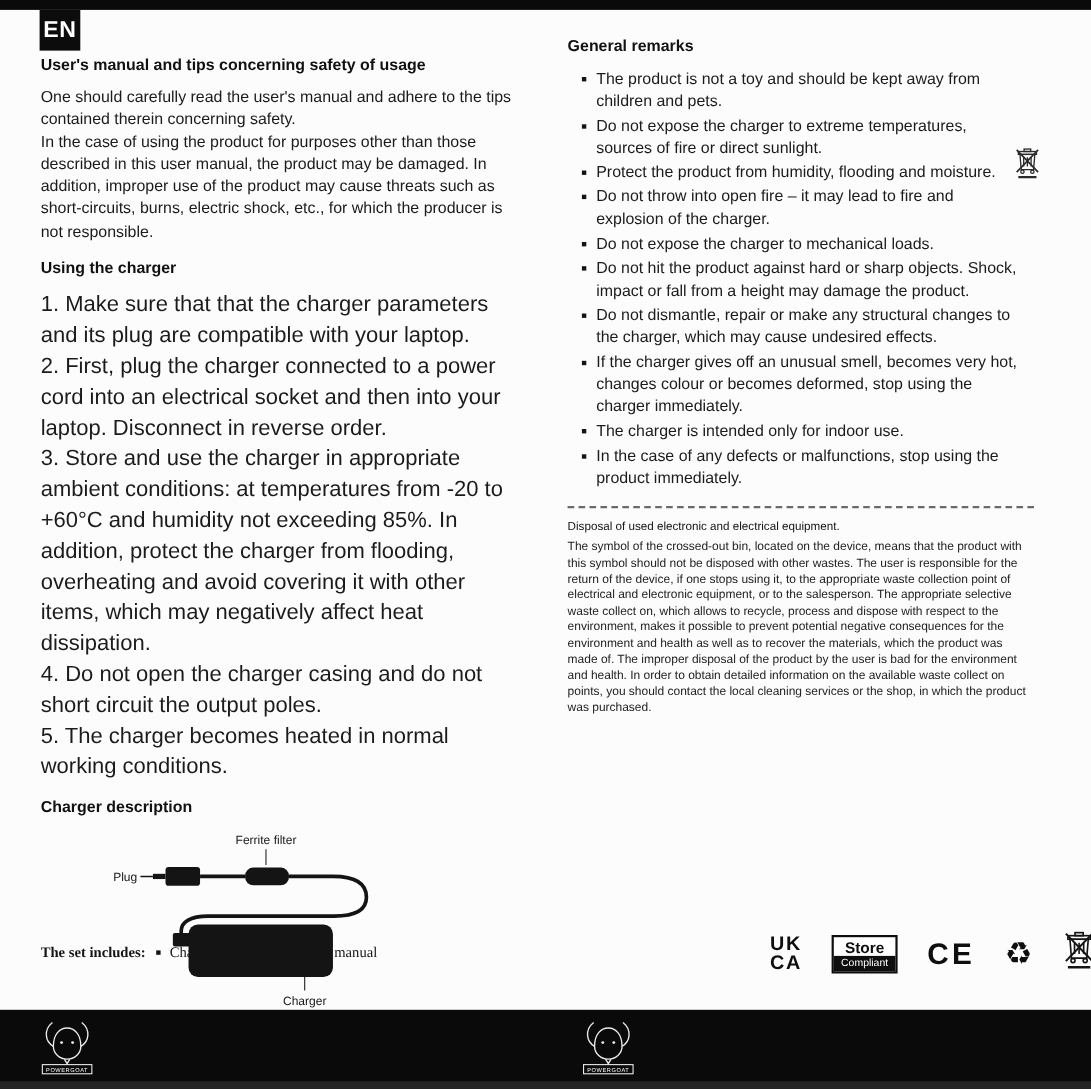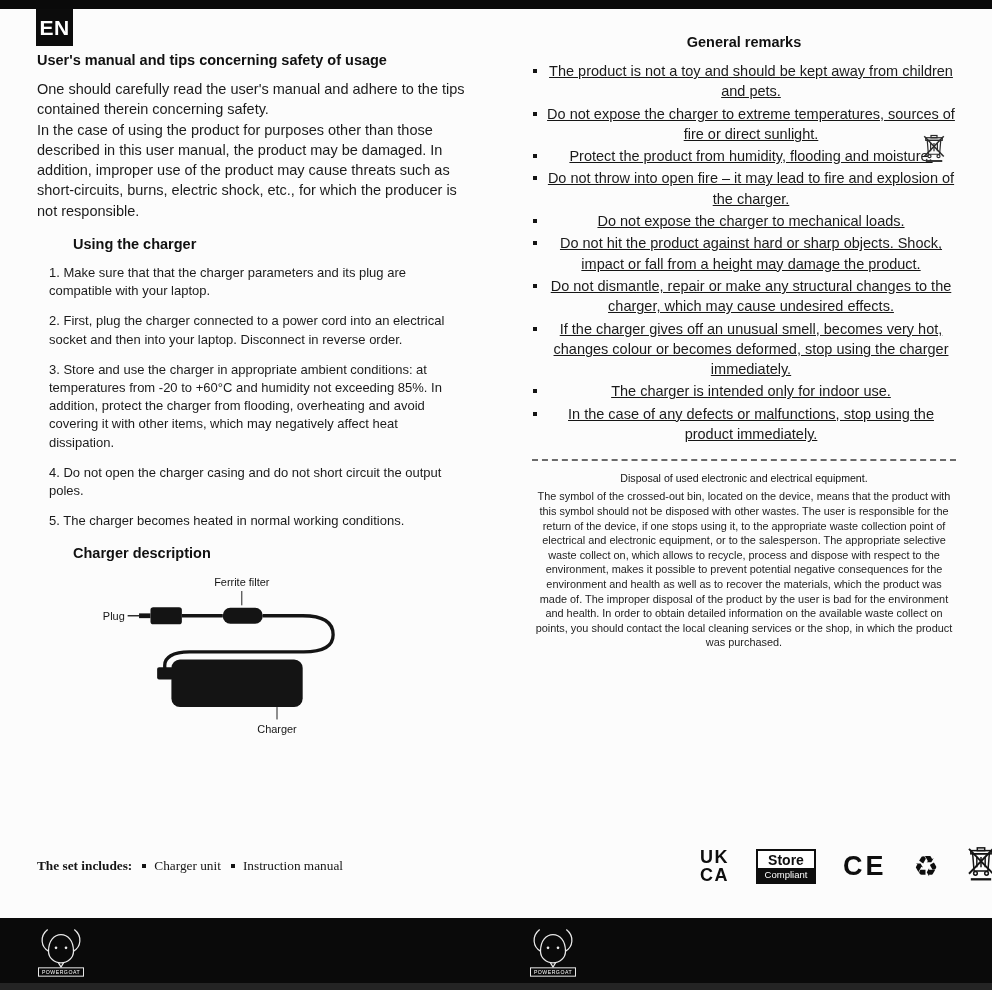--- a/index.html
+++ b/index.html
@@ -9,26 +9,26 @@
     font-family:"Liberation Sans","DejaVu Sans",sans-serif;
     -webkit-font-smoothing:antialiased;
   }
   .topbar{position:absolute;top:0;left:0;width:100%;height:9px;background:#0a0a0a;}
   .lang-badge{
     position:absolute;top:9px;left:36px;width:37px;height:37px;background:#0c0c0c;
     color:#ffffff;font-weight:bold;font-size:21px;display:flex;align-items:center;justify-content:center;
     letter-spacing:0.5px;
   }
   .col-left{position:absolute;left:37px;top:52px;width:430px;}
-  .col-right{position:absolute;left:532px;top:34px;width:424px;text-align:center;}
+  .col-right{position:absolute;left:516px;top:34px;width:424px;}
   h3.sec{font-size:14.5px;font-weight:bold;margin:0 0 11px 0;color:#111;}
-  h3.sec.mt{margin-top:15px;margin-left:36px;}
+  h3.sec.mt{margin-top:15px;}
   .body-text p{margin:0;font-size:14.5px;line-height:1.40;color:#1b1b1b;}
-  .num-list p{margin:12px;font-size:13px;line-height:1.40;color:#1b1b1b;}
-  ul.sq{list-style:none;margin:0;padding:0;text-decoration:underline;}
+  .num-list p{margin:0;font-size:20px;line-height:1.40;color:#1b1b1b;}
+  ul.sq{list-style:none;margin:12px;padding:0;}
   ul.sq li{
     position:relative;padding-left:14px;margin:0 0 2px 0;
     font-size:14.5px;line-height:1.40;color:#1b1b1b;
   }
   ul.sq li::before{
     content:"";position:absolute;left:1px;top:8px;width:4px;height:4px;background:#141414;
   }
   .divider{border:none;border-top:2px dashed #6a6a6a;margin:15px 0 11px 0;}
   .disposal-h{font-size:10.6px;font-weight:normal;margin:0 0 5px 0;color:#111;}
   .disposal-b{font-size:10.9px;line-height:1.34;margin:0;color:#222;}

